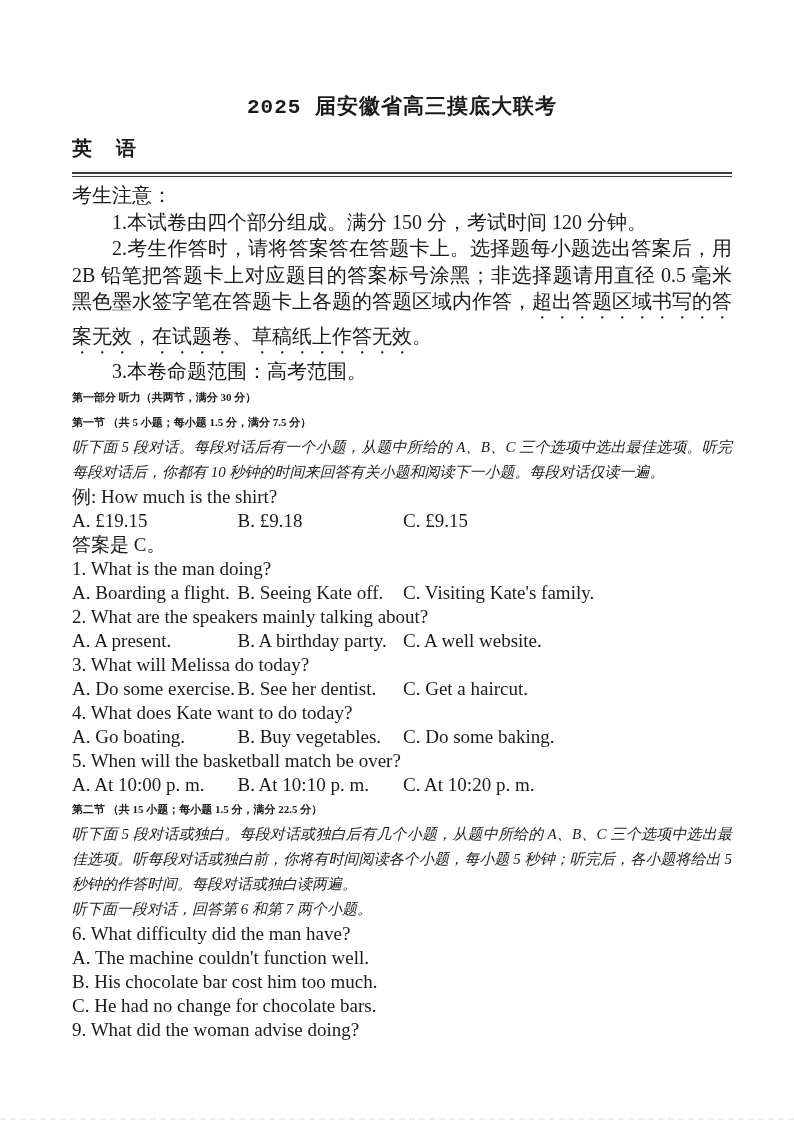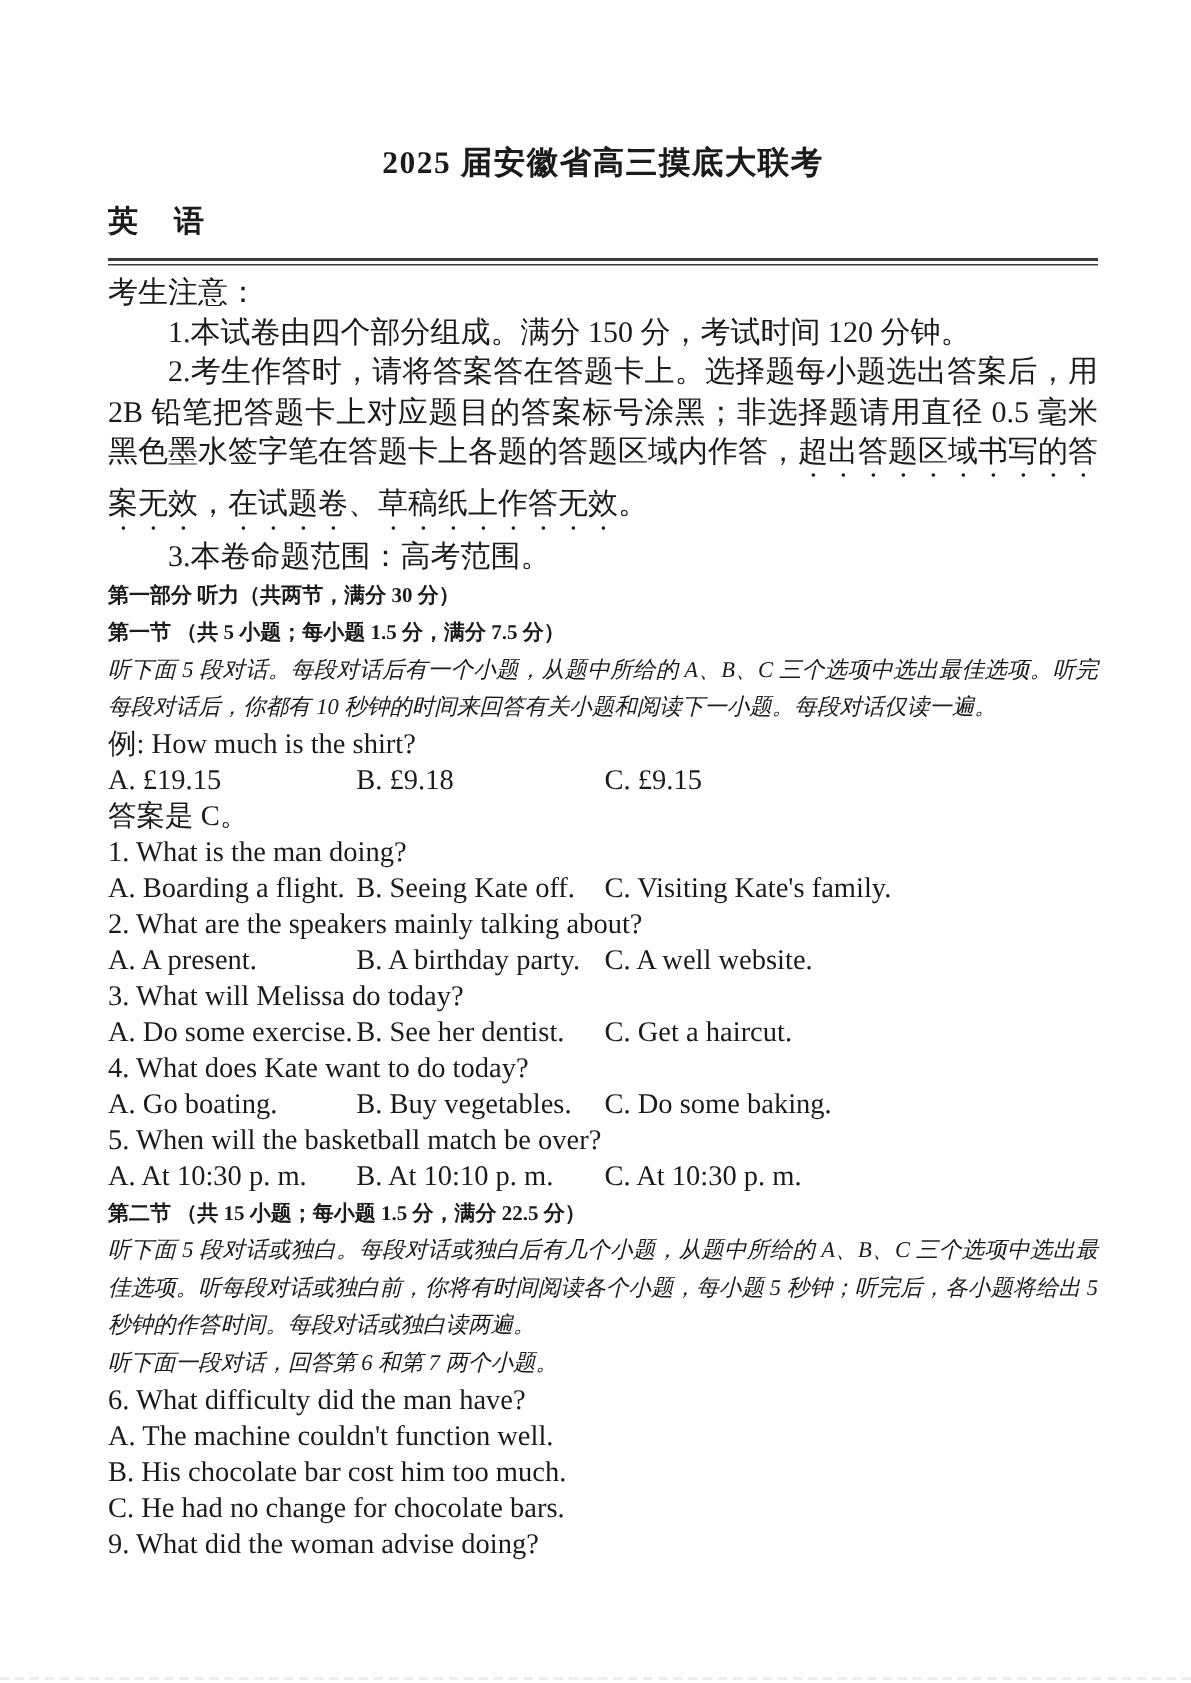--- a/index.html
+++ b/index.html
@@ -4,39 +4,39 @@
 <style>
   html,body{margin:0;padding:0;}
   body{
     width:794px;height:1122px;background:#ffffff;color:#1b1b1b;
     font-family:"Liberation Serif","DejaVu Serif",serif;
     position:relative;overflow:hidden;
   }
   .page{padding:96px 62px 0 72px;}
   .title{
     font-size:21px;font-weight:bold;text-align:center;
-    line-height:24px;margin:0 0 16px 0;letter-spacing:1px;
+    line-height:24px;margin:0 0 16px 0;letter-spacing:1px;font-family:Liberation Mono, monospace;
   }
   .subject{
     font-size:20px;font-weight:bold;text-align:left;
     line-height:24px;margin:0 0 12px 0;letter-spacing:2px;
   }
   .rule{height:2px;border-top:2px solid #3b3b3b;border-bottom:1px solid #3b3b3b;margin:0 0 5px 0;}
   .notice p{
     font-size:20px;font-weight:normal;line-height:26.5px;margin:0;
     text-align:justify;
   }
   .indent{text-indent:2em;}
   .emph{
     -webkit-text-emphasis:filled dot;
     -webkit-text-emphasis-position:under right;
     text-emphasis:filled dot;
     text-emphasis-position:under right;
   }
-  .h-sec{font-size:14px;font-weight:bold;line-height:25px;margin:0;}
+  .h-sec{font-size:11px;font-weight:bold;line-height:25px;margin:0;}
   .instr{font-size:15px;line-height:25px;margin:0;text-align:justify;font-style:italic;}
   .line{font-size:19px;line-height:24px;margin:0;}
   .opt-row .col{display:inline-block;width:165.5px;}
   .page-edge{position:absolute;left:0;right:0;bottom:2px;border-top:2px dashed #ededed;}
 </style>
 </head>
 <body>
 
 <div class="page">
 
@@ -89,21 +89,21 @@
   <div>
     <p class="line">4. What does Kate want to do today?</p>
     <p class="line opt-row">
       <span class="col">A. Go boating.</span><span class="col">B. Buy vegetables.</span><span>C. Do some baking.</span>
     </p>
   </div>
 
   <div>
     <p class="line">5. When will the basketball match be over?</p>
     <p class="line opt-row">
-      <span class="col">A. At 10:30 p. m.</span><span class="col">B. At 10:10 p. m.</span><span>C. At 10:30 p. m.</span>
+      <span class="col">A. At 10:00 p. m.</span><span class="col">B. At 10:10 p. m.</span><span>C. At 10:20 p. m.</span>
     </p>
   </div>
 
   <p class="h-sec">第二节 （共 15 小题；每小题 1.5 分，满分 22.5 分）</p>
   <p class="instr">听下面 5 段对话或独白。每段对话或独白后有几个小题，从题中所给的 A、B、C 三个选项中选出最佳选项。听每段对话或独白前，你将有时间阅读各个小题，每小题 5 秒钟；听完后，各小题将给出 5 秒钟的作答时间。每段对话或独白读两遍。</p>
   <p class="instr">听下面一段对话，回答第 6 和第 7 两个小题。</p>
 
   <div>
     <p class="line">6. What difficulty did the man have?</p>
     <p class="line">A. The machine couldn't function well.</p>

